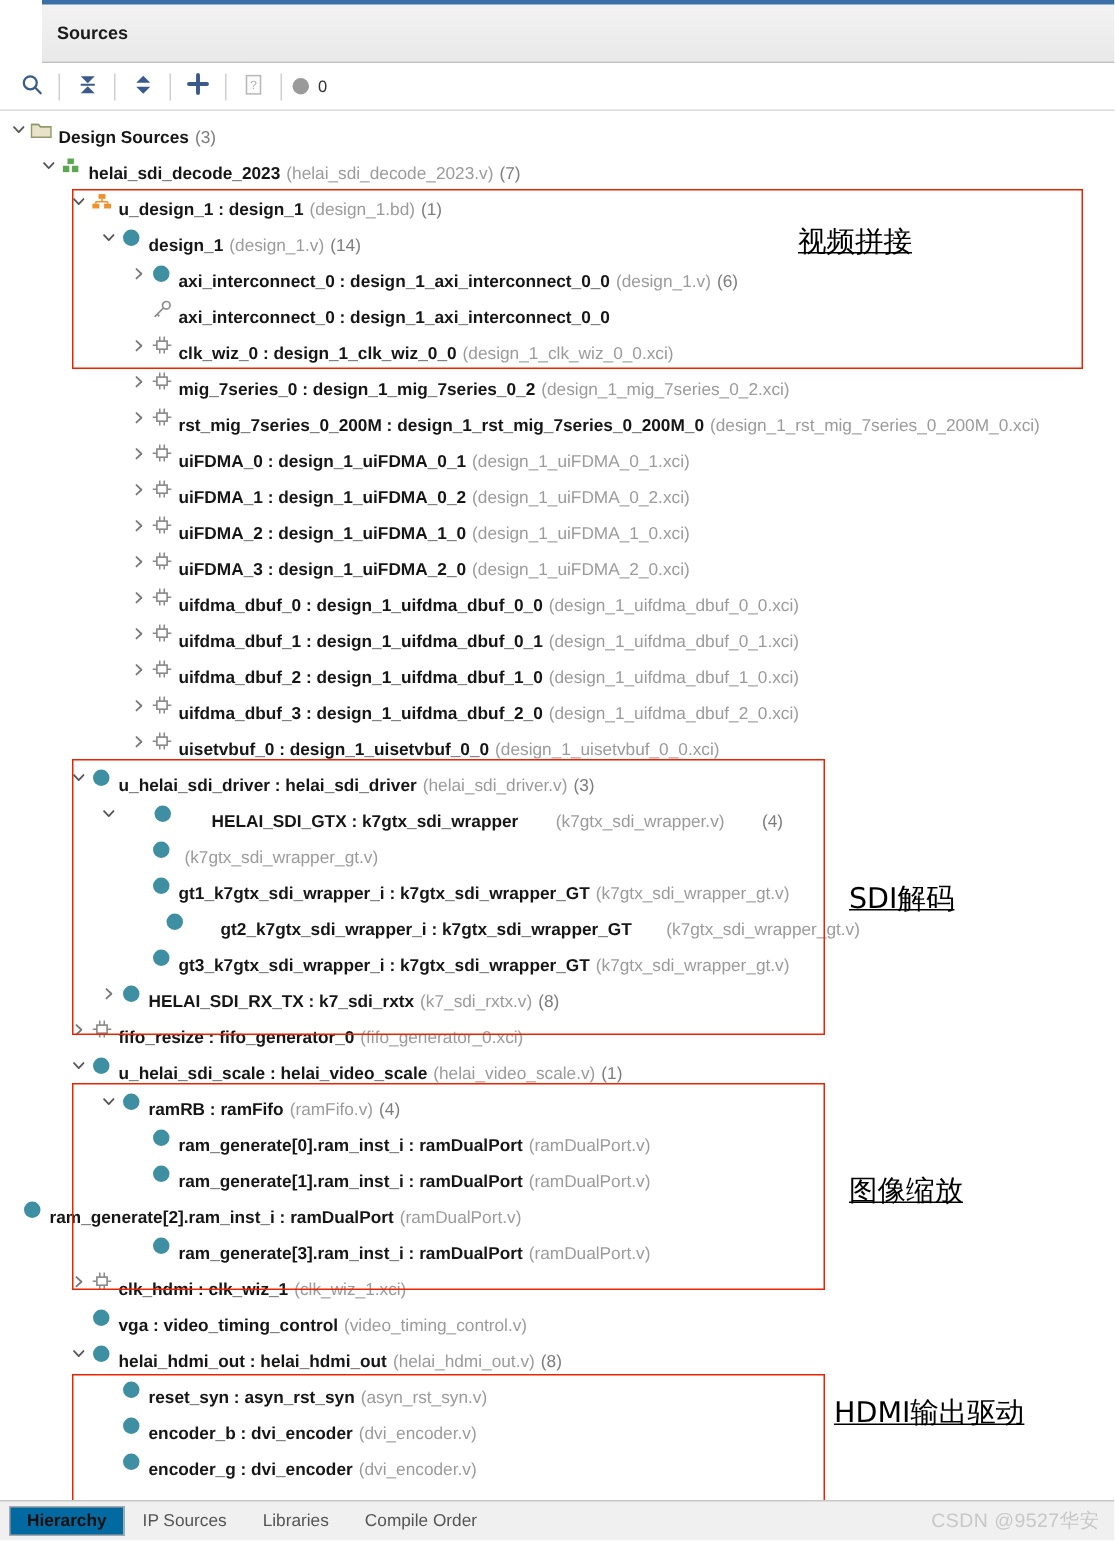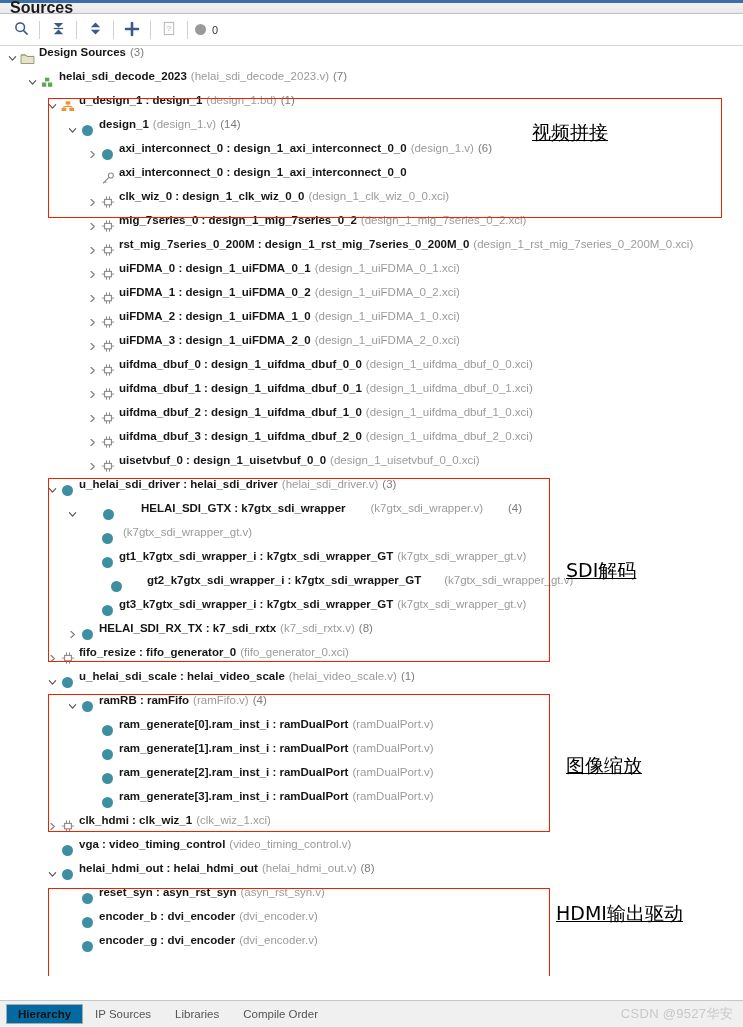--- a/index.html
+++ b/index.html
@@ -11,30 +11,31 @@
     width: 743px; height: 1027px;
     font-family: "Liberation Sans", "DejaVu Sans", sans-serif;
     font-size: 11px;
     color: #1a1a1a;
     overflow: hidden;
     position: relative;
   }
 
   
   #panel-title {
-    height: 14px;
+    height: 42px;
     background: linear-gradient(to bottom, #f2f2f2 0%, #e9e9e9 100%);
     border-bottom: 1px solid #c0c0c0;
     border-top: 3px solid #3a6ea5;
     display: flex;
     align-items: center;
     padding-left: 10px;
     font-weight: bold;
-    font-size: 16px;
+    font-size: 12px;
     color: #1a1a1a;
+    margin-left: 28px;
   }
 
   
   #toolbar {
     height: 32px;
     background: #ffffff;
     border-bottom: 1px solid #d8d8d8;
     display: flex;
     align-items: center;
     padding-left: 6px;
@@ -60,21 +61,21 @@
   
   #tree {
     position: relative;
     background: #ffffff;
     height: 930px;
     overflow: hidden;
   }
   .row {
     height: 24px;
     display: flex;
-    align-items: flex-start;
+    align-items: flex-end;
     white-space: nowrap;
     font-size: 11.5px;
     position: relative;
   }
   .twisty {
     width: 13px; height: 24px; flex: 0 0 13px;
     display: flex; align-items: center; justify-content: center;
     color: #555;
   }
   .twisty.empty { visibility: hidden; }
@@ -658,21 +659,21 @@
         <span class="lbl-file">(ramDualPort.v)</span>
       </div>
       <div class="row" style="padding-left: 86px;">
         <span class="twisty empty"></span>
         <span class="icon-slot">
           <span class="ico-circle"></span>
         </span>
         <span class="lbl-main">ram_generate[1].ram_inst_i : ramDualPort</span>
         <span class="lbl-file">(ramDualPort.v)</span>
       </div>
-      <div class="row" style="padding-left: 86px;">
+      <div class="row" style="">
         <span class="twisty empty"></span>
         <span class="icon-slot">
           <span class="ico-circle"></span>
         </span>
         <span class="lbl-main">ram_generate[2].ram_inst_i : ramDualPort</span>
         <span class="lbl-file">(ramDualPort.v)</span>
       </div>
       <div class="row" style="padding-left: 86px;">
         <span class="twisty empty"></span>
         <span class="icon-slot">

